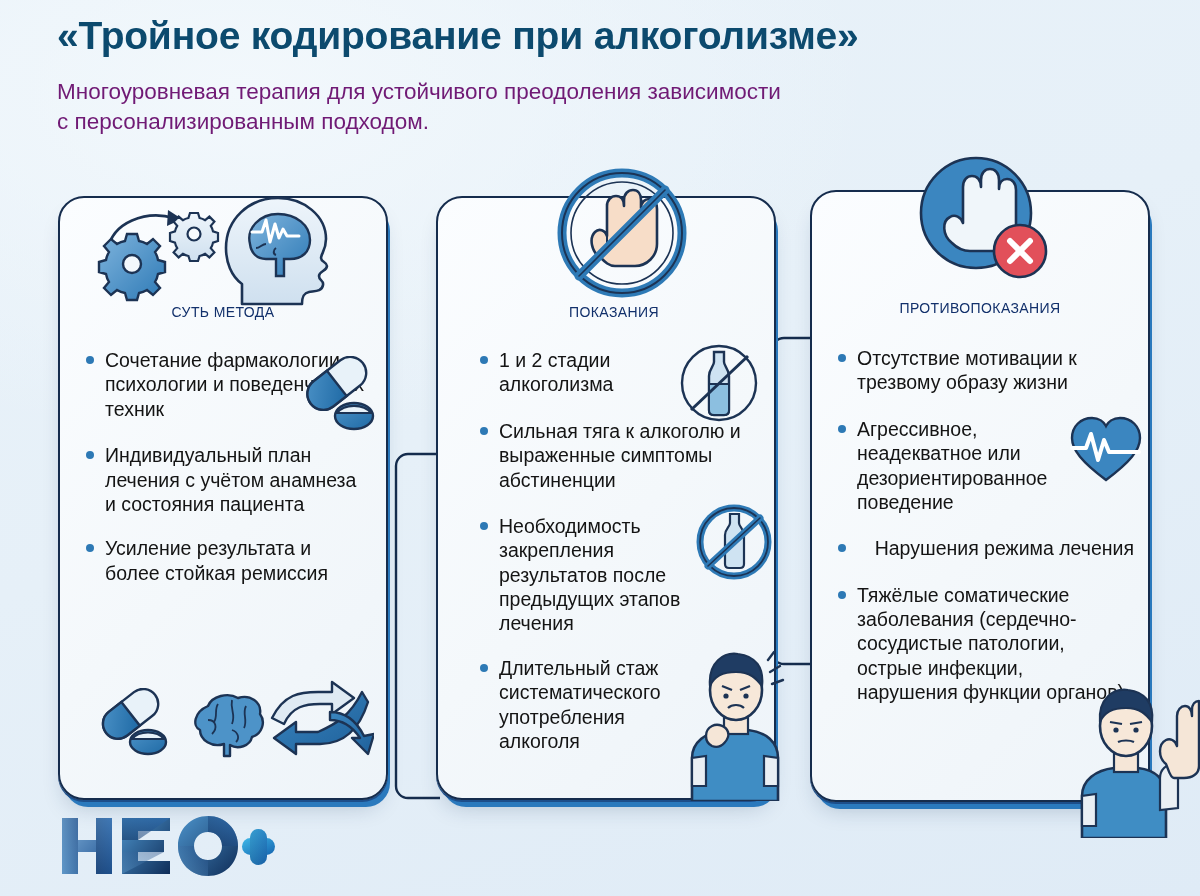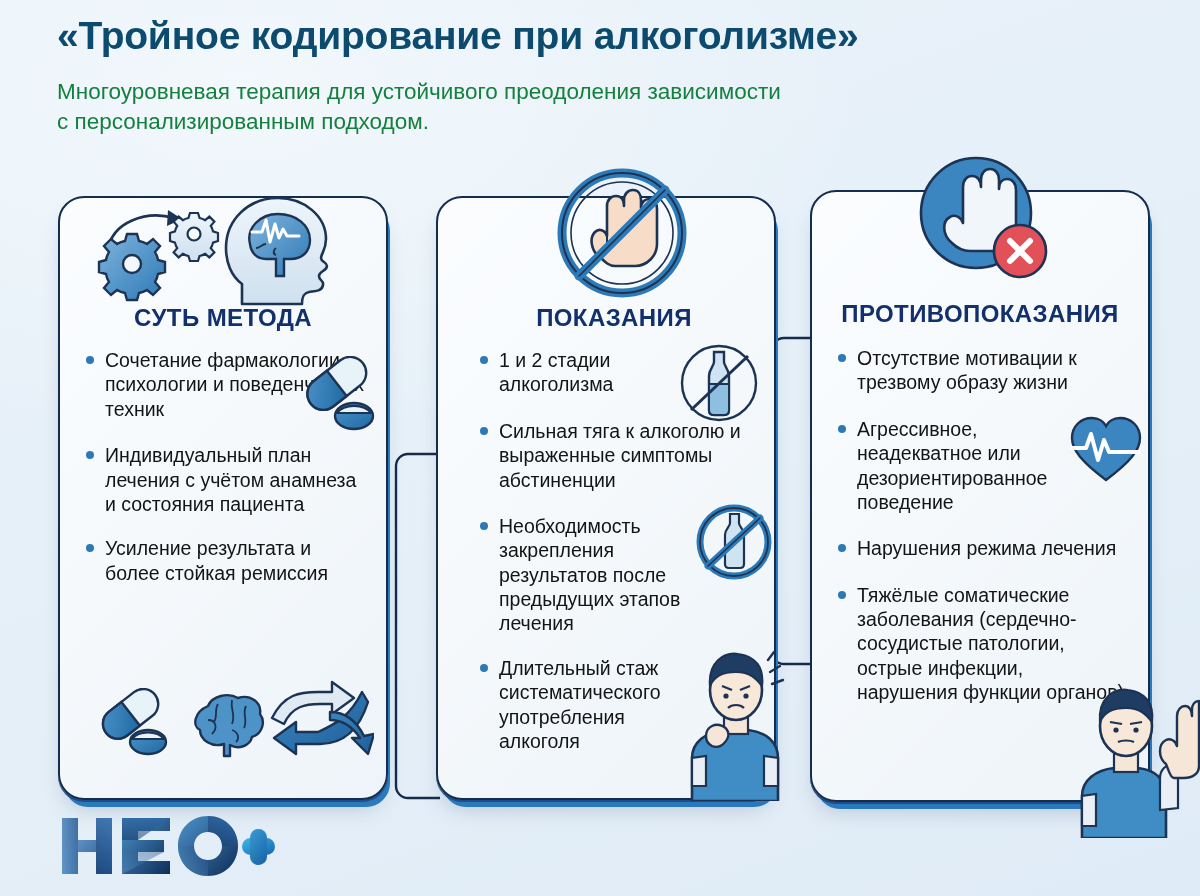--- a/index.html
+++ b/index.html
@@ -14,42 +14,42 @@
   }
 
   
   #header{ position:absolute; left:57px; top:14px; width:1110px; }
   #title{
     font-size:39px; font-weight:700; letter-spacing:-0.2px;
     color:#0c4a6e; white-space:nowrap;
   }
   #subtitle{
     margin-top:19px;
-    font-size:22.5px; line-height:1.32; color:#15803d; font-weight:400;
+    font-size:22.5px; line-height:1.32; color:#701a75; font-weight:400;
   }
 
   
   #cards{ position:absolute; left:0; top:0; width:1200px; height:896px; }
 
   .card{
     position:absolute;
     border:2.5px solid #152c4d;
     border-radius:26px;
     background:linear-gradient(135deg,#fbfdff 0%, #f4f8fb 55%, #eef4f9 100%);
     box-shadow: 0 2px 0 0 #1d4e8a, 4px 9px 0 -2px #2a79bd, 0 14px 22px -8px rgba(20,50,90,.25);
   }
   #card1{ left:58px;  top:196px; width:330px; height:604px; }
   #card2{ left:436px; top:196px; width:340px; height:604px;padding-left:16px; }
   #card3{ left:810px; top:190px; width:340px; height:612px; }
 
   .card-inner{ position:relative; width:100%; height:100%; overflow:visible; }
 
   .card-title{
     position:absolute; width:100%; text-align:center;
-    font-size:24px; font-weight:700; color:#12306b; letter-spacing:.4px;
+    font-size:14px; font-weight:400; color:#12306b; letter-spacing:.4px;
   }
   #card1 .card-title{ top:106px; }
   #card2 .card-title{ top:106px; }
   #card3 .card-title{ top:108px; }
 
   ul.bullets{
     position:absolute; list-style:none; left:26px; right:14px;
   }
   #card1 ul.bullets{ top:150px; }
   #card2 ul.bullets{ top:150px; }
@@ -319,21 +319,21 @@
             <line x1="122" y1="94" x2="102" y2="114"></line>
           </g>
         </svg>
       </div>
 
       <div class="card-title">ПРОТИВОПОКАЗАНИЯ</div>
 
       <ul class="bullets">
         <li>Отсутствие мотивации к трезвому образу жизни</li>
         <li style="margin-top:22px; padding-right:52px;">Агрессивное, неадекватное или дезориентированное поведение</li>
-        <li style="margin-top:22px;">Нарушения режима лечения</li>
+        <li style="margin-top:22px;text-align:right;">Нарушения режима лечения</li>
         <li style="margin-top:22px; padding-right:6px;">Тяжёлые соматические заболевания (сердечно-сосудистые патологии, острые инфекции, нарушения функции органов)</li>
       </ul>
 
       <div class="ico" style="left:256px; top:222px;">
         <svg width="76" height="72" viewBox="0 0 76 72">
           <path d="M38 66 C14 48 4 36 4 24 C4 12 13 4 24 4 C31 4 36 8 38 12 C40 8 45 4 52 4
                    C63 4 72 12 72 24 C72 36 62 48 38 66 Z" fill="#3b86c0" stroke="#1c3354" stroke-width="2.4"></path>
           <path d="M4 34 h14 l5 -14 7 26 6 -20 5 12 h30" fill="none" stroke="#ffffff" stroke-width="4" stroke-linejoin="round" stroke-linecap="round"></path>
         </svg>
       </div>

